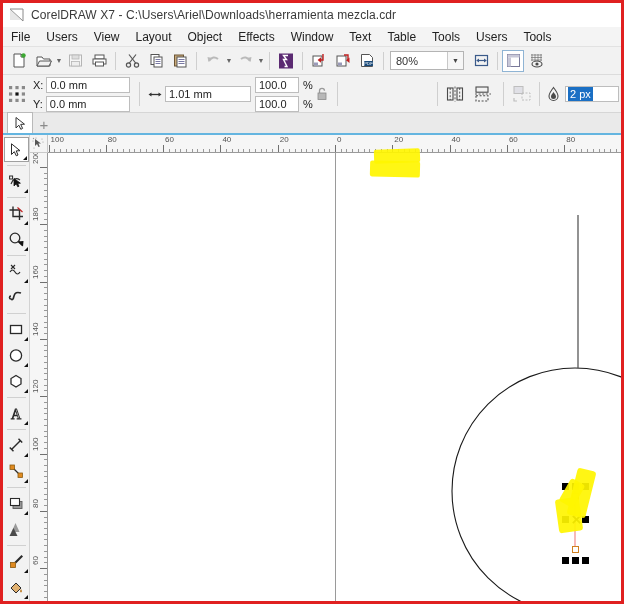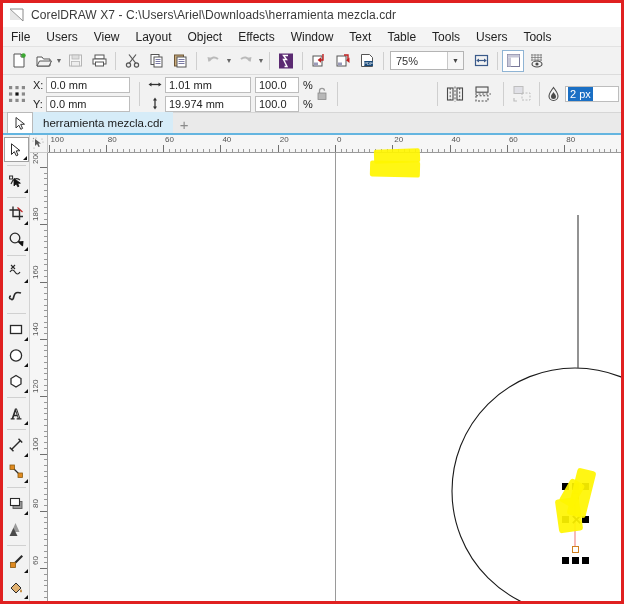--- a/index.html
+++ b/index.html
@@ -532,21 +532,21 @@
       <svg width="17" height="17" viewBox="0 0 17 17">
         <path d="M2.5 2.5 h8 l3 3 v9 h-11 z" fill="#ffffff" stroke="#555" stroke-width="1"></path>
         <rect x="5" y="9" width="9" height="5" rx="1" fill="#1a4a7a"></rect>
         <text x="9.5" y="13" font-size="4.2" fill="#ffffff" text-anchor="middle" font-family="Liberation Sans">PDF</text>
       </svg>
     </div>
 
     <div class="tb-sep"></div>
 
     <div id="zoom-combo">
-      <span id="zoom-value">75%</span>
+      <span id="zoom-value">80%</span>
       <span id="zoom-arrow">▼</span>
     </div>
 
     <div style="width:5px;flex:0 0 auto;"></div>
 
     <div class="tb-btn">
       <svg width="17" height="17" viewBox="0 0 17 17">
         <rect x="2.5" y="3.5" width="12" height="10" fill="none" stroke="#3a5a8a" stroke-width="1.2"></rect>
         <line x1="4.5" y1="8.5" x2="12.5" y2="8.5" stroke="#3a5a8a" stroke-width="1.2"></line>
         <polygon points="3.2,8.5 6,6.6 6,10.4" fill="#3a5a8a"></polygon>
@@ -619,30 +619,20 @@
         <div class="pb-row">
           <span class="pb-icon">
             <svg width="14" height="11" viewBox="0 0 14 11">
               <line x1="2" y1="5.5" x2="12" y2="5.5" stroke="#333" stroke-width="1.3"></line>
               <polygon points="0.5,5.5 3.5,3.5 3.5,7.5" fill="#333"></polygon>
               <polygon points="13.5,5.5 10.5,3.5 10.5,7.5" fill="#333"></polygon>
             </svg>
           </span>
           <span class="field" style="width:86px;">1.01 mm</span>
         </div>
-        <div class="pb-row">
-          <span class="pb-icon">
-            <svg width="14" height="13" viewBox="0 0 14 13">
-              <line x1="7" y1="2" x2="7" y2="11" stroke="#333" stroke-width="1.3"></line>
-              <polygon points="7,0.5 5,3.5 9,3.5" fill="#333"></polygon>
-              <polygon points="7,12.5 5,9.5 9,9.5" fill="#333"></polygon>
-            </svg>
-          </span>
-          <span class="field" style="width:86px;">19.974 mm</span>
-        </div>
       </div>
     </div>
 
     <div class="pb-group" style="left:252px;">
       <div class="pb-rows">
         <div class="pb-row">
           <span class="field" style="width:44px;">100.0</span>
           <span class="pct-sym">%</span>
         </div>
         <div class="pb-row">
@@ -708,23 +698,20 @@
         <span style="background:#1a6fc4; color:#ffffff; padding:0 2px; margin-left:2px; line-height:14px;">2 px</span>
       </span>
     </div>
   </div>
 
   <div id="tab-bar">
     <div id="tab-tool-icon">
       <svg width="15" height="15" viewBox="0 0 15 15">
         <polygon points="3,1.5 3,12 5.8,9.2 7.8,13.3 9.6,12.4 7.7,8.4 11.5,8.2" fill="#ffffff" stroke="#333" stroke-width="1"></polygon>
       </svg>
-    </div>
-    <div id="doc-tab">
-      <span>herramienta mezcla.cdr</span>
     </div>
     <div id="tab-add">+</div>
   </div>
 
   <div id="toolbox">
 
     <div class="tool-btn active">
       <svg width="16" height="16" viewBox="0 0 16 16">
         <polygon points="3.5,1.8 3.5,12.5 6.3,9.7 8.3,13.8 10,13 8.2,8.9 12,8.7" fill="#ffffff" stroke="#2a2a2a" stroke-width="1"></polygon>
       </svg>

